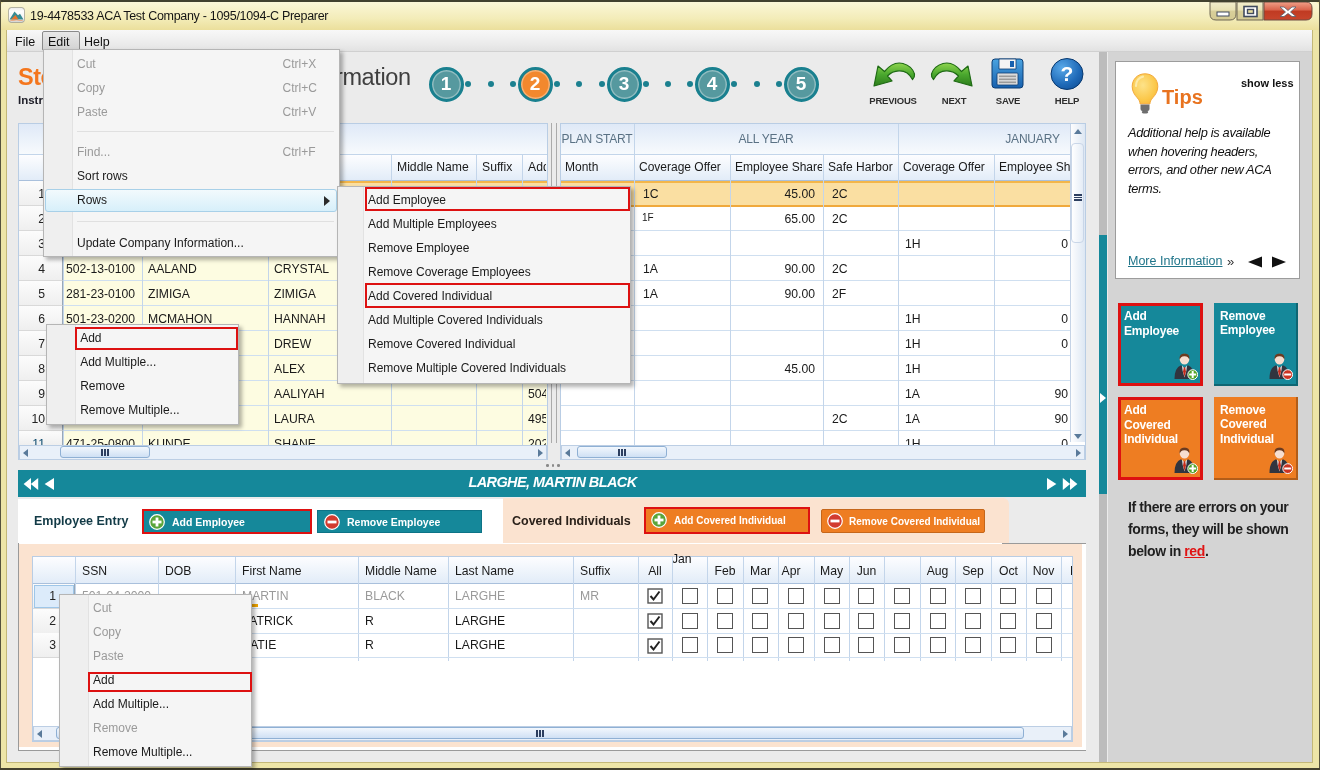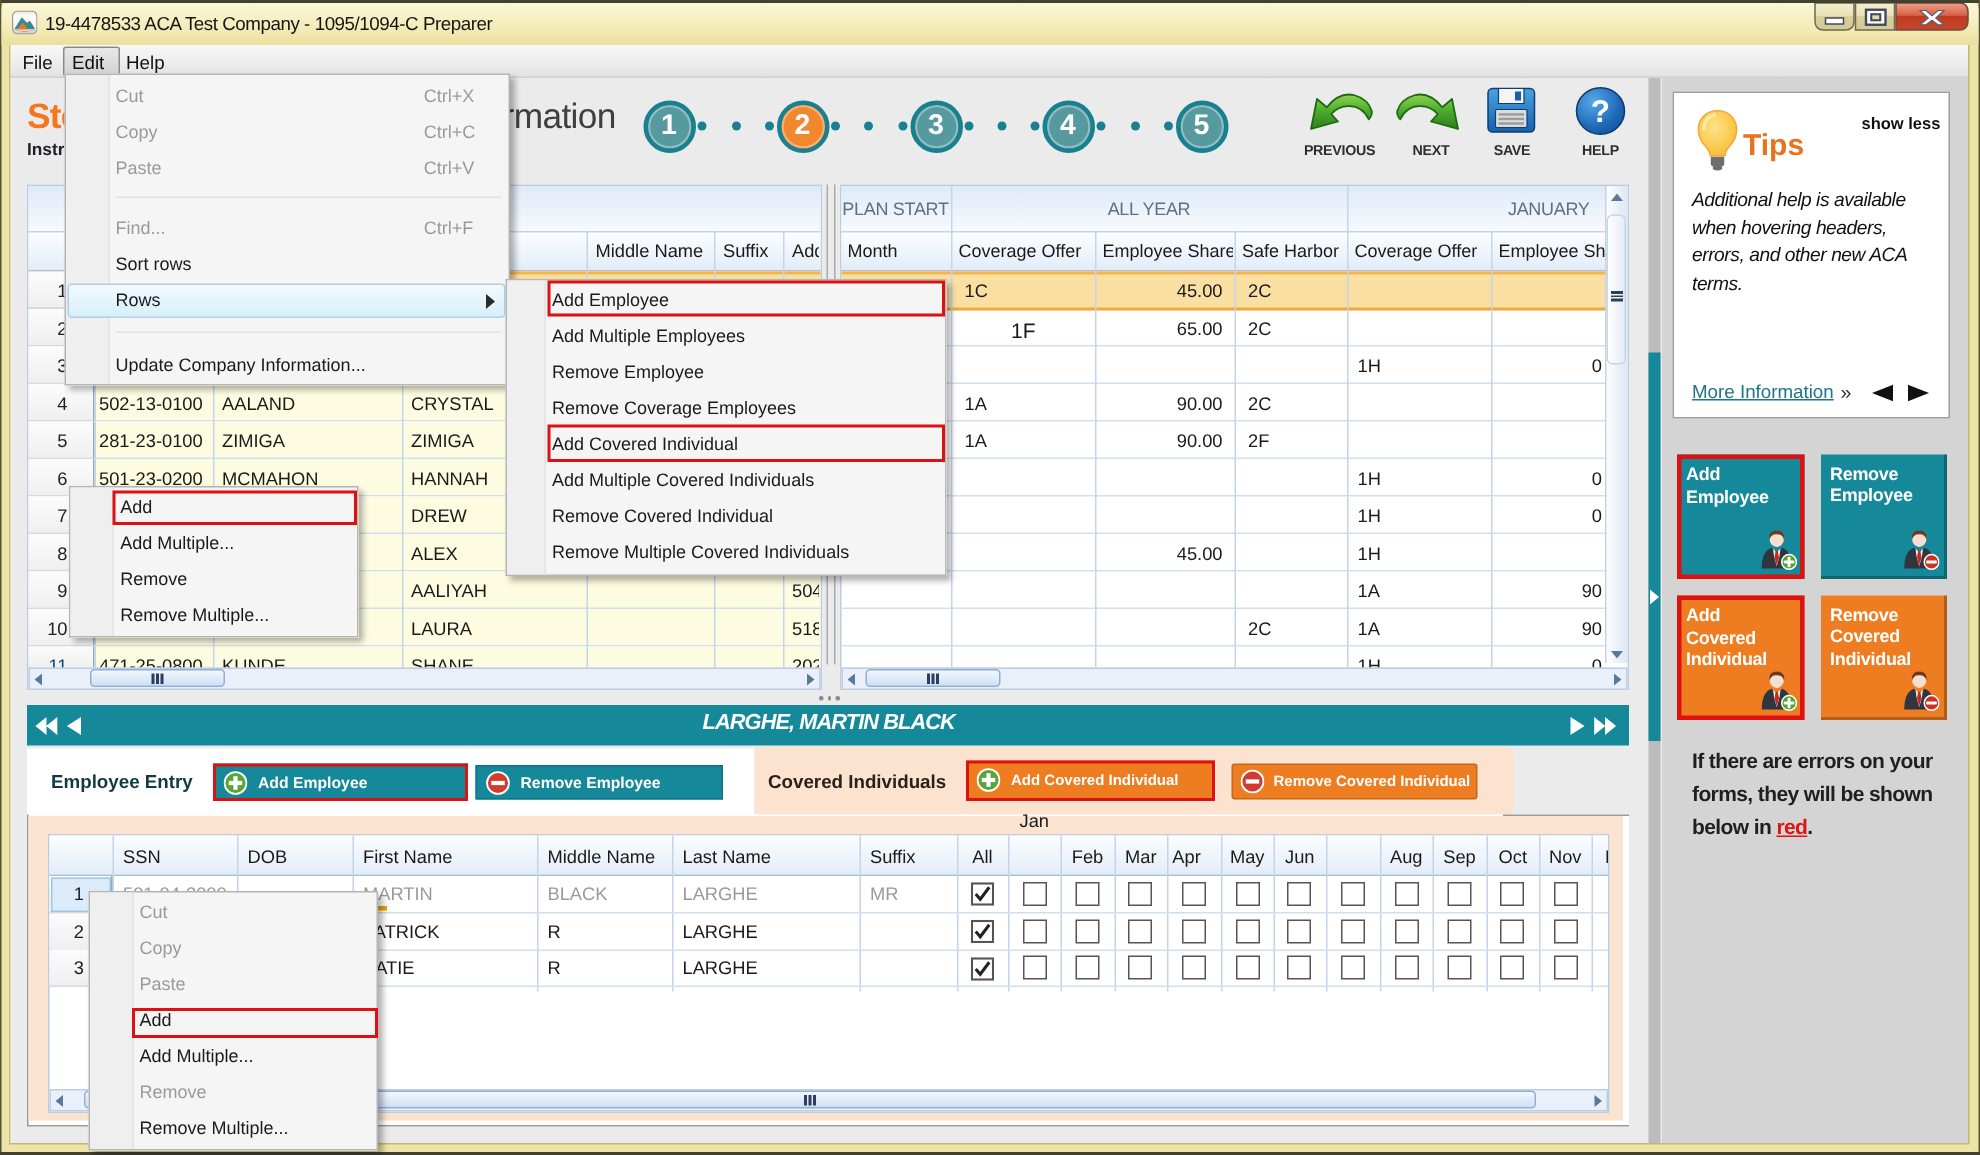--- a/index.html
+++ b/index.html
@@ -238,21 +238,21 @@
 <div class="a" style="left:63px;top:381.0px;width:1px;height:25.0px;background:#c3d5ea"></div>
 <div class="a" style="left:142px;top:381.0px;width:1px;height:25.0px;background:#c3d5ea"></div>
 <div class="a" style="left:268px;top:381.0px;width:1px;height:25.0px;background:#c3d5ea"></div>
 <div class="a" style="left:391px;top:381.0px;width:1px;height:25.0px;background:#c3d5ea"></div>
 <div class="a" style="left:476px;top:381.0px;width:1px;height:25.0px;background:#c3d5ea"></div>
 <div class="a" style="left:522px;top:381.0px;width:1px;height:25.0px;background:#c3d5ea"></div>
 <div class="a" style="left:63px;top:406.0px;width:484px;height:25.0px;background:#fdfce1;border-bottom:1px solid #cfdff0"></div>
 <div class="b" style="left:19px;top:406.0px;width:44px;height:25.0px;background:linear-gradient(#fcfcfc,#efefef);border-bottom:1px solid #d9d9d9;border-right:1px solid #98a8b8"></div>
 <div class="a" style="left:19px;top:411.5px;width:26px;text-align:right;font-size:12.2px;color:#222">10</div>
 <div class="a" style="left:274px;top:411.5px;width:115px;overflow:hidden;white-space:nowrap;font-size:12.2px">LAURA</div>
-<div class="a" style="left:528px;top:411.5px;width:18px;overflow:hidden;white-space:nowrap;font-size:12.2px">518</div>
+<div class="a" style="left:528px;top:411.5px;width:18px;overflow:hidden;white-space:nowrap;font-size:12.2px">495</div>
 <div class="a" style="left:63px;top:406.0px;width:1px;height:25.0px;background:#c3d5ea"></div>
 <div class="a" style="left:142px;top:406.0px;width:1px;height:25.0px;background:#c3d5ea"></div>
 <div class="a" style="left:268px;top:406.0px;width:1px;height:25.0px;background:#c3d5ea"></div>
 <div class="a" style="left:391px;top:406.0px;width:1px;height:25.0px;background:#c3d5ea"></div>
 <div class="a" style="left:476px;top:406.0px;width:1px;height:25.0px;background:#c3d5ea"></div>
 <div class="a" style="left:522px;top:406.0px;width:1px;height:25.0px;background:#c3d5ea"></div>
 <div class="a" style="left:63px;top:431.0px;width:484px;height:15.0px;background:#fdfce1;border-bottom:1px solid #cfdff0"></div>
 <div class="b" style="left:19px;top:431.0px;width:44px;height:15.0px;background:linear-gradient(#fcfcfc,#efefef);border-bottom:1px solid #d9d9d9;border-right:1px solid #98a8b8"></div>
 <div class="a" style="left:19px;top:436.5px;width:26px;text-align:right;font-size:12.2px;color:#0c4a6e">11</div>
 <div class="a" style="left:66px;top:436.5px;width:74px;overflow:hidden;white-space:nowrap;font-size:12.2px">471-25-0800</div>
@@ -301,21 +301,21 @@
 <div class="a" style="left:561px;top:180.5px;width:512px;height:26.5px;background:#fadfa2;border-top:2.5px solid #f3b64a;border-bottom:2.5px solid #f0a93c"></div>
 <div class="a" style="left:643px;top:186.5px;font-size:12.2px">1C</div>
 <div class="a" style="left:730px;top:186.5px;width:85px;text-align:right;font-size:12.2px">45.00</div>
 <div class="a" style="left:832px;top:186.5px;font-size:12.2px">2C</div>
 <div class="a" style="left:634px;top:181.0px;width:1px;height:25.0px;background:#c3d5ea"></div>
 <div class="a" style="left:730px;top:181.0px;width:1px;height:25.0px;background:#c3d5ea"></div>
 <div class="a" style="left:823px;top:181.0px;width:1px;height:25.0px;background:#c3d5ea"></div>
 <div class="a" style="left:898px;top:181.0px;width:1px;height:25.0px;background:#c3d5ea"></div>
 <div class="a" style="left:994px;top:181.0px;width:1px;height:25.0px;background:#c3d5ea"></div>
 <div class="a" style="left:561px;top:206.0px;width:512px;height:25.0px;border-bottom:1px solid #cfdff0"></div>
-<div class="a" style="left:674px;top:211.5px;font-size:14px">1F</div>
+<div class="a" style="left:642px;top:211.5px;font-size:10px">1F</div>
 <div class="a" style="left:730px;top:211.5px;width:85px;text-align:right;font-size:12.2px">65.00</div>
 <div class="a" style="left:832px;top:211.5px;font-size:12.2px">2C</div>
 <div class="a" style="left:634px;top:206.0px;width:1px;height:25.0px;background:#c3d5ea"></div>
 <div class="a" style="left:730px;top:206.0px;width:1px;height:25.0px;background:#c3d5ea"></div>
 <div class="a" style="left:823px;top:206.0px;width:1px;height:25.0px;background:#c3d5ea"></div>
 <div class="a" style="left:898px;top:206.0px;width:1px;height:25.0px;background:#c3d5ea"></div>
 <div class="a" style="left:994px;top:206.0px;width:1px;height:25.0px;background:#c3d5ea"></div>
 <div class="a" style="left:561px;top:231.0px;width:512px;height:25.0px;border-bottom:1px solid #cfdff0"></div>
 <div class="a" style="left:905px;top:236.5px;font-size:12.2px">1H</div>
 <div class="a" style="left:994px;top:236.5px;width:74px;text-align:right;font-size:12.2px">0</div>
@@ -461,21 +461,21 @@
 <div class="a" style="left:19px;top:543.5px;width:1063px;height:203.5px;background:#fbe3d0"></div>
 <div class="b" style="left:32px;top:556px;width:1041px;height:186px;background:#fff;border:1px solid #b9cde4"></div>
 <div class="a" style="left:33px;top:557px;width:1039px;height:27px;background:linear-gradient(#fdfdff,#eef4fb 55%,#e2ecf8);border-bottom:1px solid #a9c0dc"></div>
 <div class="a" style="left:82px;top:564px;font-size:12.2px">SSN</div>
 <div class="a" style="left:165px;top:564px;font-size:12.2px">DOB</div>
 <div class="a" style="left:242px;top:564px;font-size:12.2px">First Name</div>
 <div class="a" style="left:365px;top:564px;font-size:12.2px">Middle Name</div>
 <div class="a" style="left:455px;top:564px;font-size:12.2px">Last Name</div>
 <div class="a" style="left:580px;top:564px;font-size:12.2px">Suffix</div>
 <div class="a" style="left:638px;top:564px;width:34px;text-align:center;font-size:12.2px">All</div>
-<div class="a" style="left:672px;top:540px;width:35px;text-align:center;font-size:12.2px">Jan</div>
+<div class="a" style="left:672px;top:552px;width:35px;text-align:left;font-size:12.2px">Jan</div>
 <div class="a" style="left:707px;top:564px;width:36px;text-align:center;font-size:12.2px">Feb</div>
 <div class="a" style="left:743px;top:564px;width:35px;text-align:center;font-size:12.2px">Mar</div>
 <div class="a" style="left:773px;top:564px;width:36px;text-align:center;font-size:12.2px">Apr</div>
 <div class="a" style="left:814px;top:564px;width:35px;text-align:center;font-size:12.2px">May</div>
 <div class="a" style="left:849px;top:564px;width:35px;text-align:center;font-size:12.2px">Jun</div>
 <div class="a" style="left:884px;top:591px;width:36px;text-align:center;font-size:12.2px">Jul</div>
 <div class="a" style="left:920px;top:564px;width:35px;text-align:center;font-size:12.2px">Aug</div>
 <div class="a" style="left:955px;top:564px;width:36px;text-align:center;font-size:12.2px">Sep</div>
 <div class="a" style="left:991px;top:564px;width:35px;text-align:center;font-size:12.2px">Oct</div>
 <div class="a" style="left:1026px;top:564px;width:35px;text-align:center;font-size:12.2px">Nov</div>

